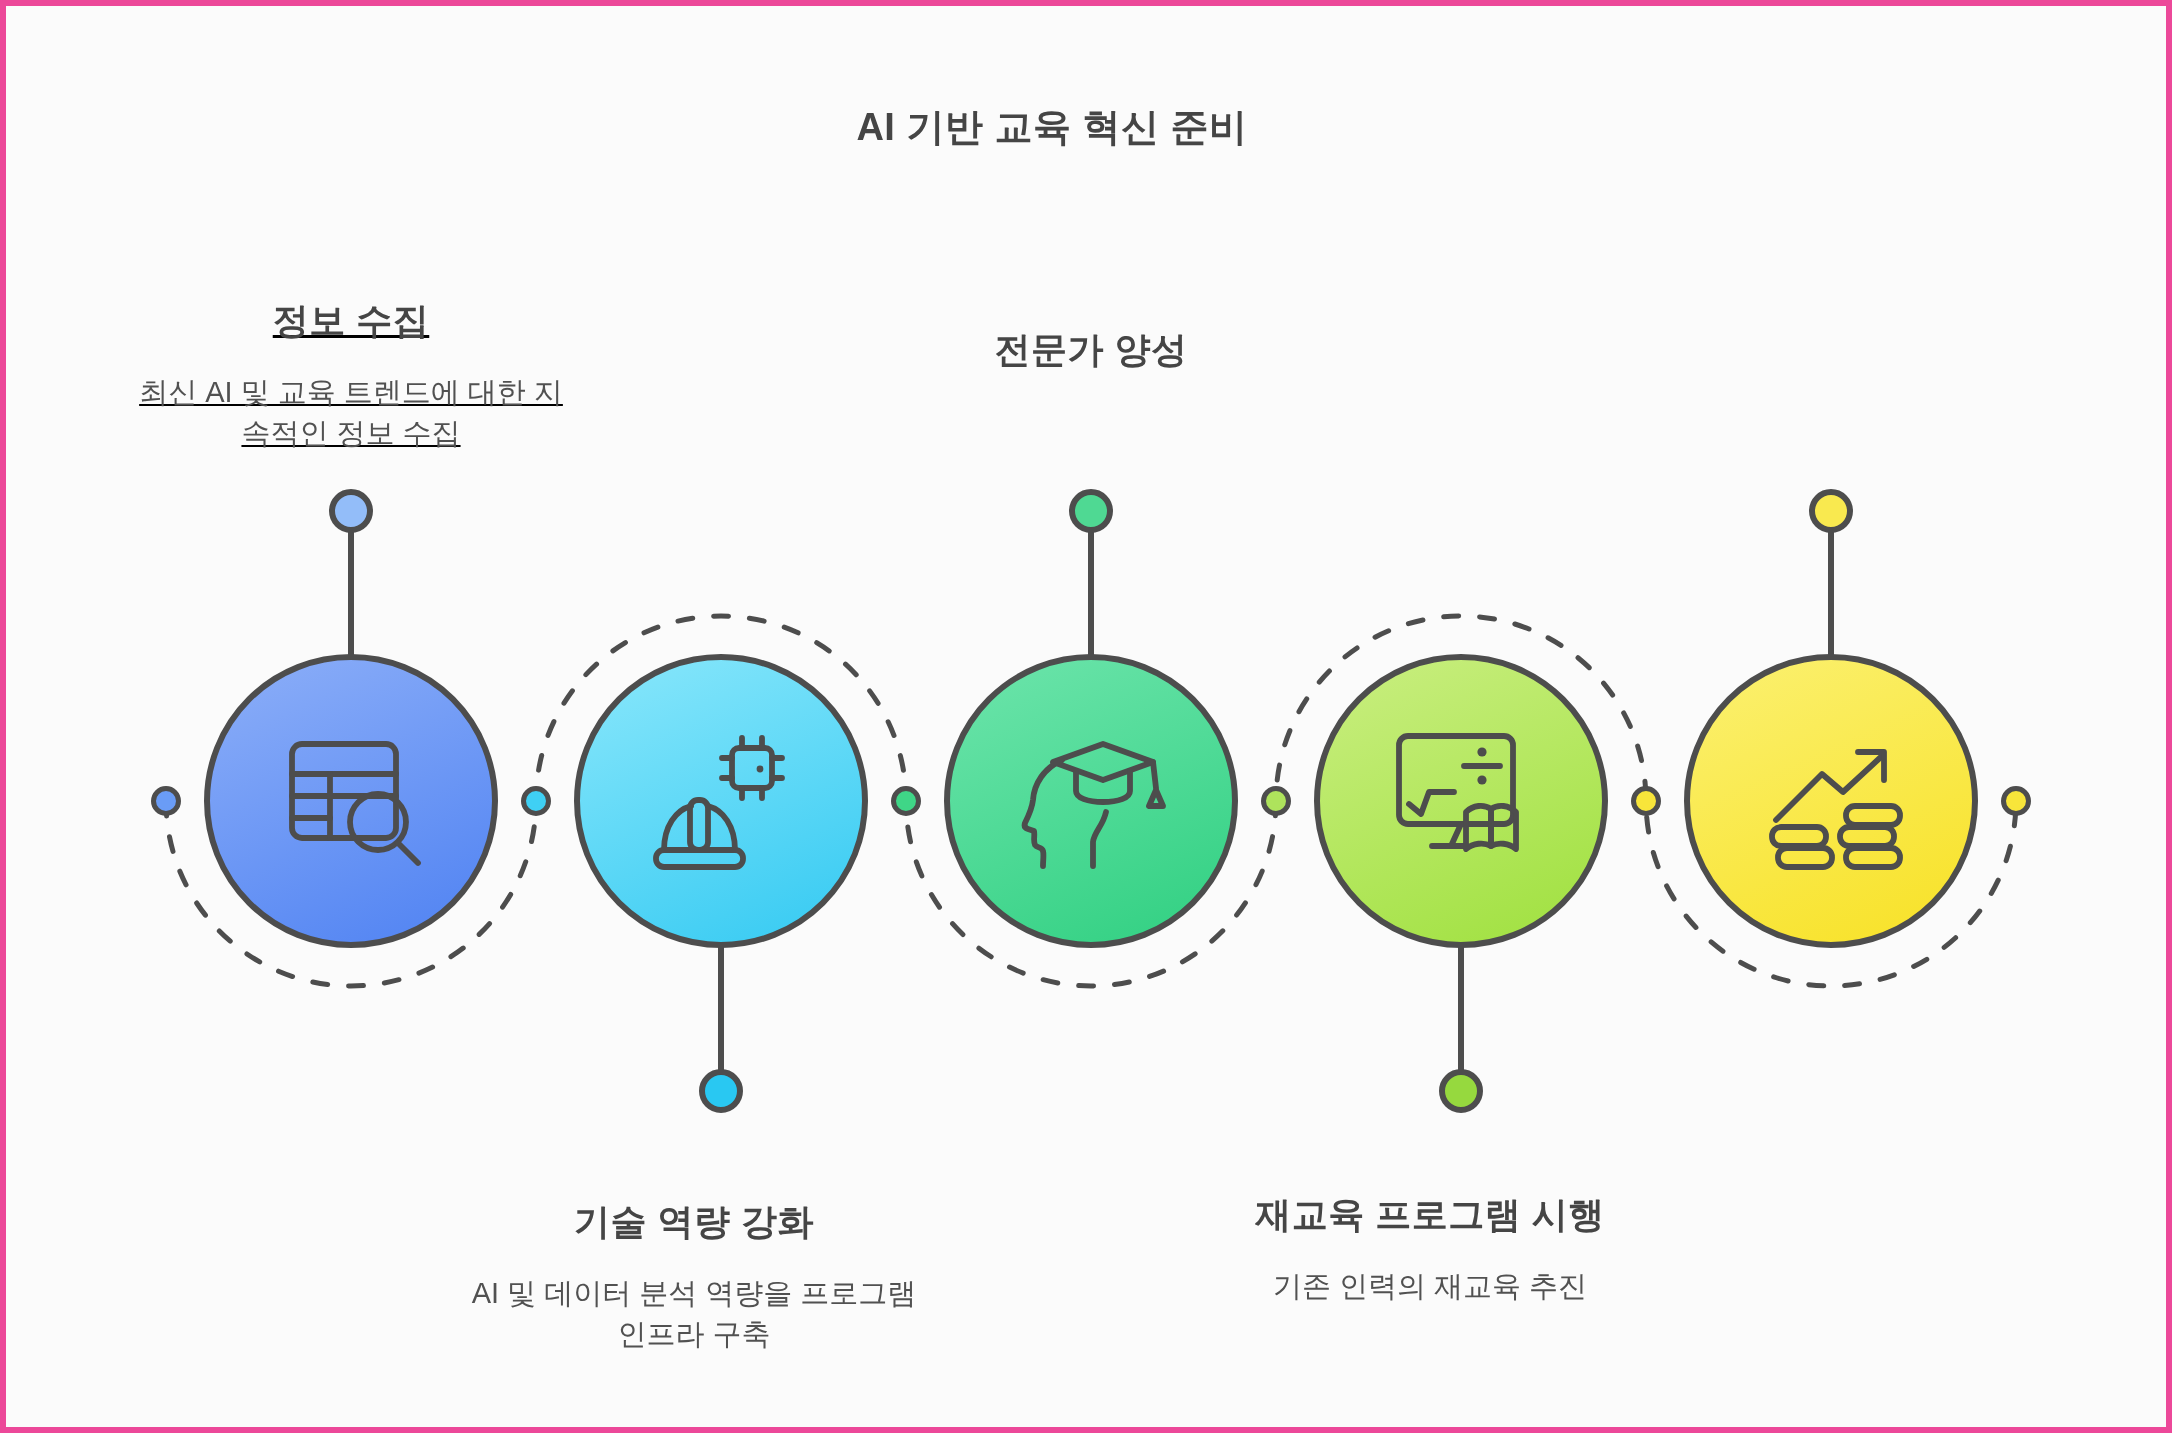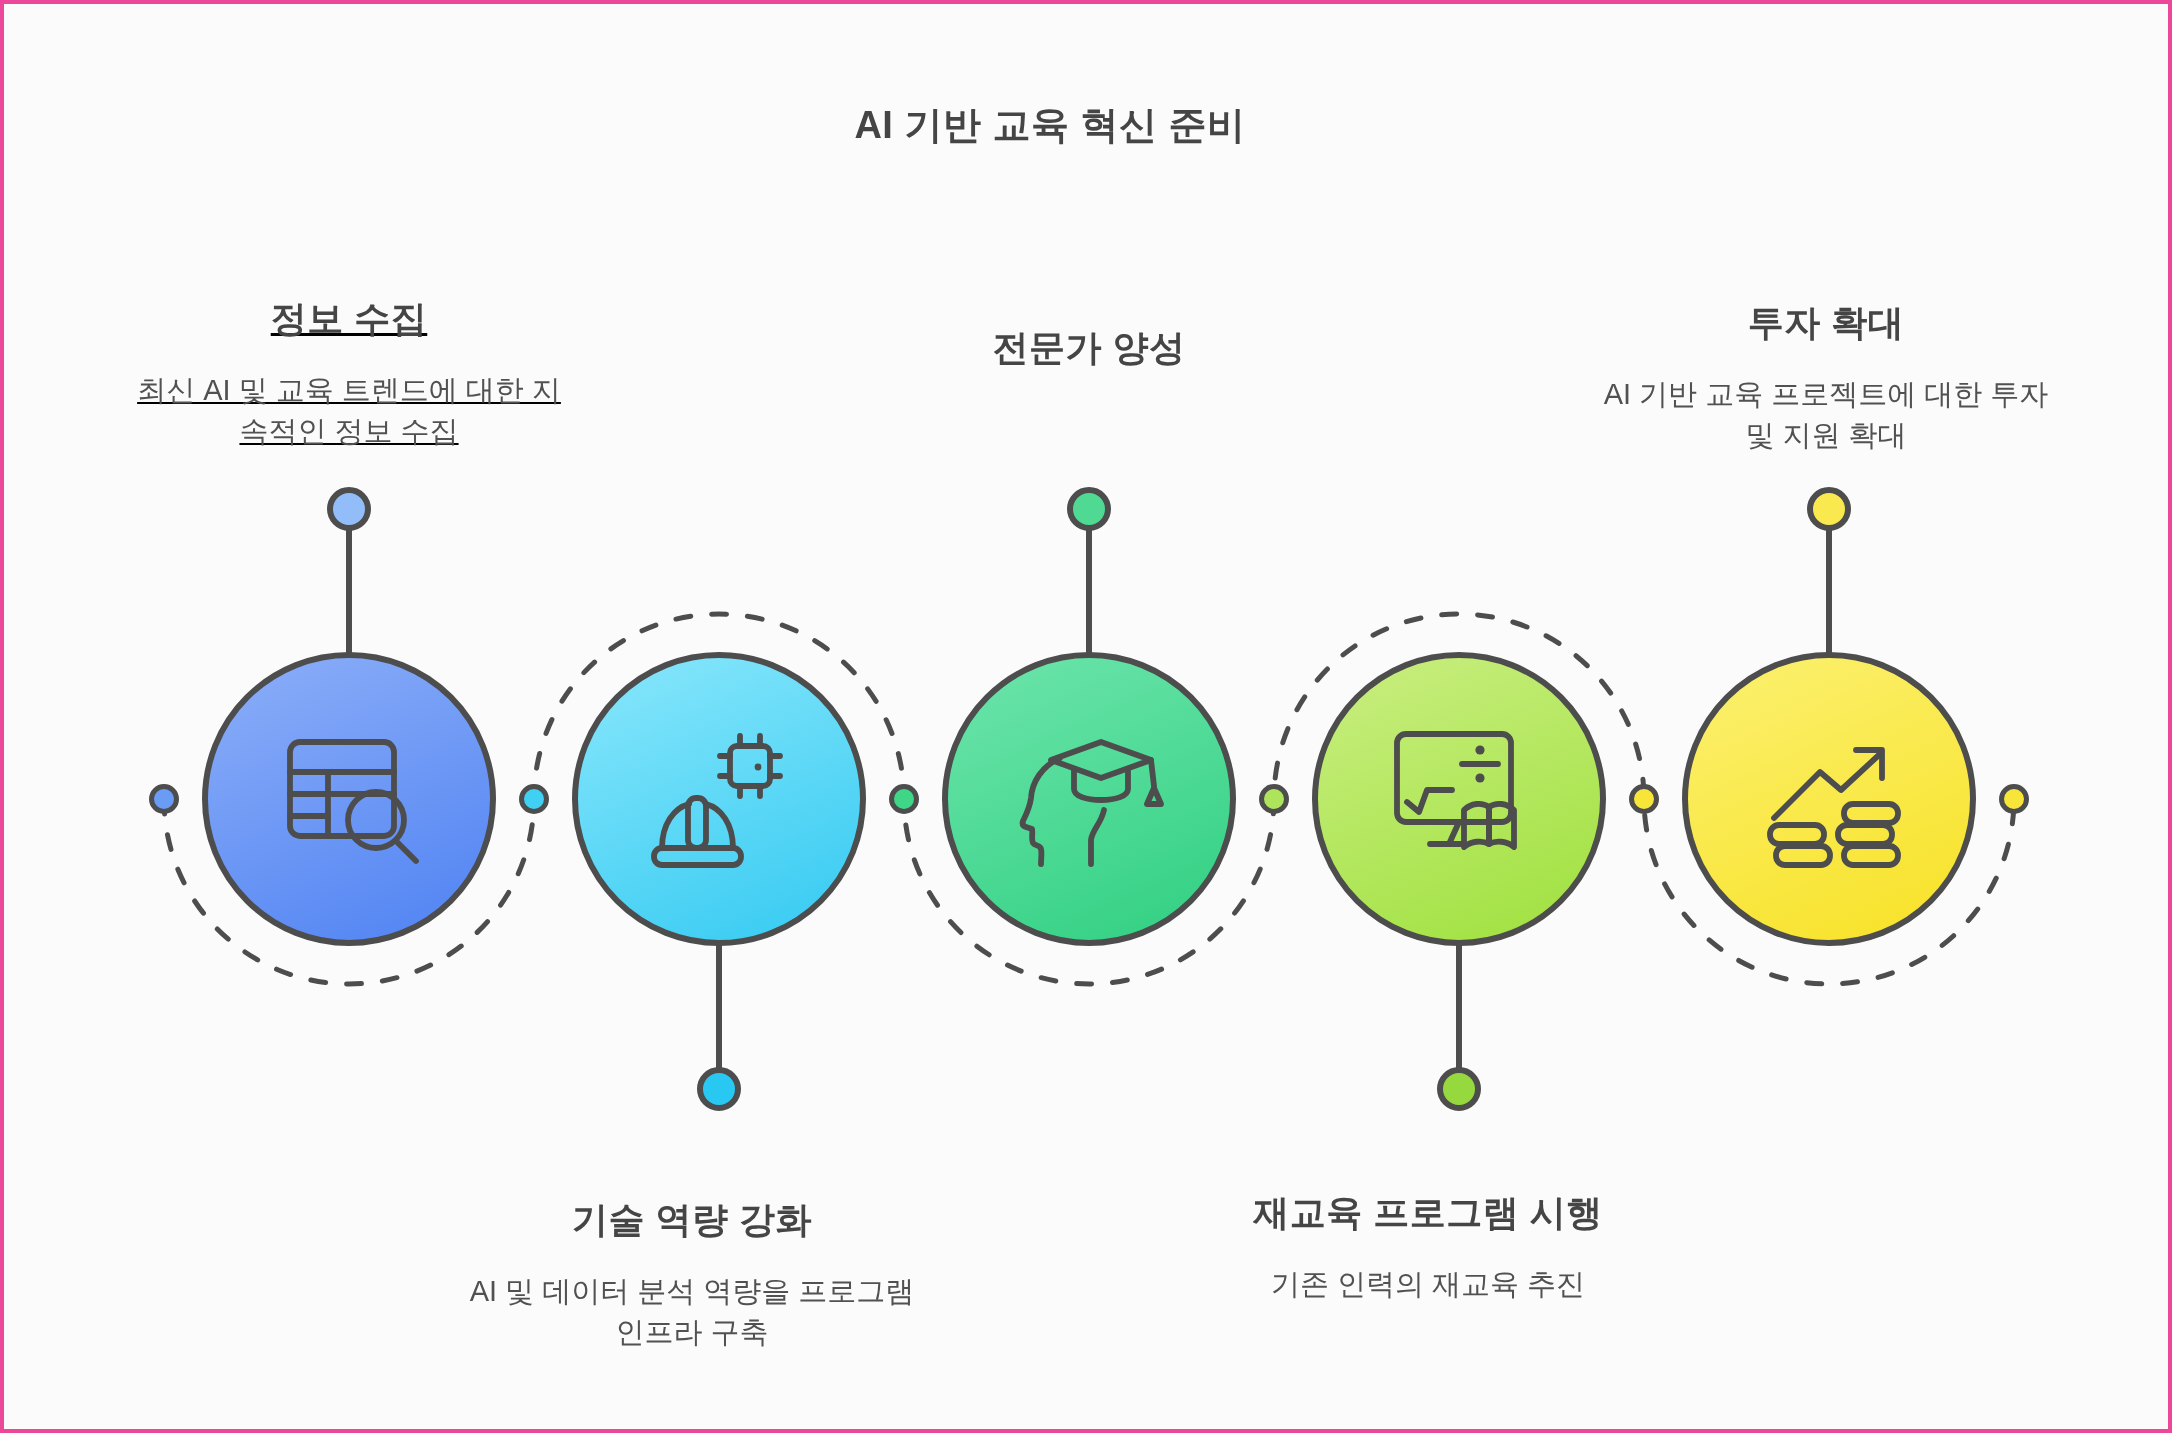--- a/index.html
+++ b/index.html
@@ -1,20 +1,20 @@
 <!DOCTYPE html>
 <html style="--bg: #fbfbfb; --ink: #4d4d4d; --heading: #454545; --body: #515151;"><head>
 <meta charset="utf-8">
 <style>
   html,body{margin:0;padding:0;background:#e8e8e8;}
   .canvas{
     position:relative;
     width:2172px;height:1433px;
     background:var(--bg,#fbfbfb);
-    border:4px solid #ec4899;
+    border:6px solid #ec4899;
     box-sizing:border-box;
     overflow:hidden;
     font-family:"Liberation Sans", sans-serif;
   }
   .diagram{position:absolute;left:0;top:0;}
   .page-title{
     position:absolute;left:646px;top:96px;width:800px;
     text-align:center;font-size:38px;font-weight:700;
     color:var(--heading,#454545);letter-spacing:.5px;
   }
@@ -157,25 +157,20 @@
   </svg>
 
   <div class="step-text t1">
     <h2>정보 수집</h2>
     <p>최신 AI 및 교육 트렌드에 대한 지
 속적인 정보 수집</p>
   </div>
   <div class="step-text t3">
     <h2>전문가 양성</h2>
   </div>
-  <div class="step-text t5">
-    <h2>투자 확대</h2>
-    <p>AI 기반 교육 프로젝트에 대한 투자
-및 지원 확대</p>
-  </div>
   <div class="step-text t2">
     <h2>기술 역량 강화</h2>
     <p>AI 및 데이터 분석 역량을 프로그램
 인프라 구축</p>
   </div>
   <div class="step-text t4">
     <h2>재교육 프로그램 시행</h2>
     <p>기존 인력의 재교육 추진</p>
   </div>
 

